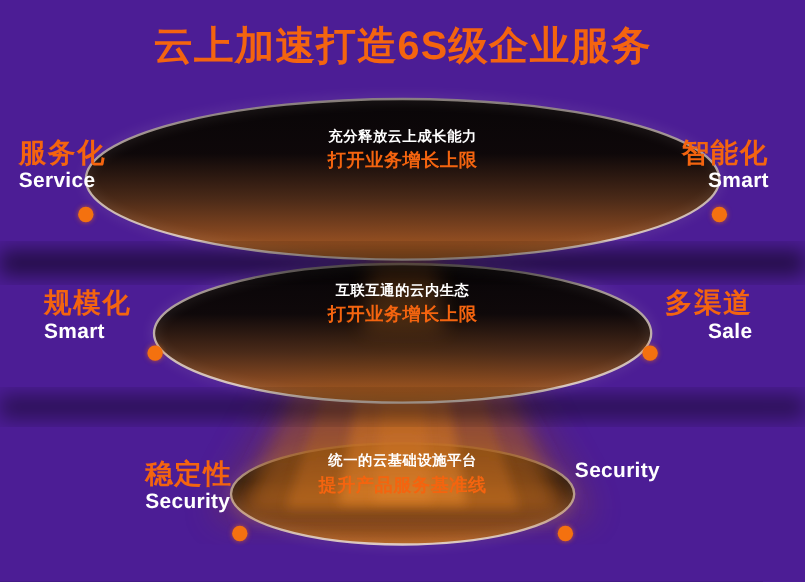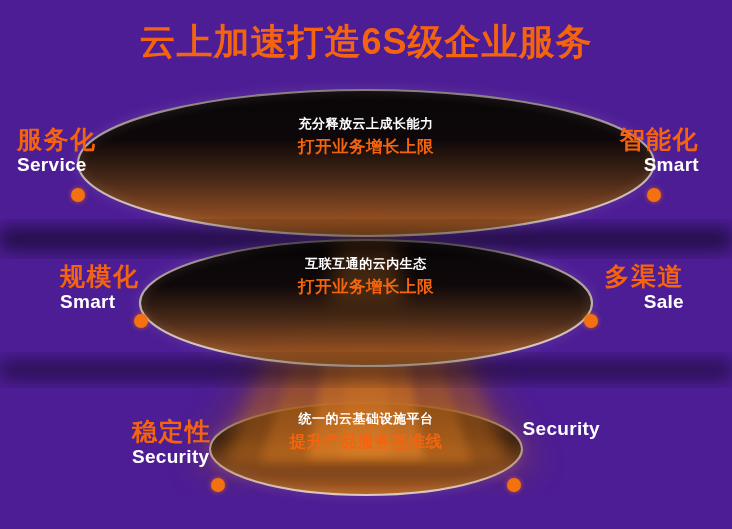--- a/index.html
+++ b/index.html
@@ -244,21 +244,21 @@
     <span class="nl-en">Service</span>
   </div>
   <div class="node-dot" style="top:188px; left:71px;"></div>
 
   <div class="node-label align-right" style="top:125px; right:33px;">
     <span class="nl-cn">智能化</span>
     <span class="nl-en">Smart</span>
   </div>
   <div class="node-dot" style="top:188px; right:71px;"></div>
 
-  <div class="node-label align-left" style="top:262px; left:60px;">
+  <div class="node-label align-left" style="top:262px; left:40px;">
     <span class="nl-cn">规模化</span>
     <span class="nl-en">Smart</span>
   </div>
   <div class="node-dot" style="top:314px; left:134px;"></div>
 
   <div class="node-label align-right" style="top:262px; right:48px;">
     <span class="nl-cn">多渠道</span>
     <span class="nl-en">Sale</span>
   </div>
   <div class="node-dot" style="top:314px; right:134px;"></div>

